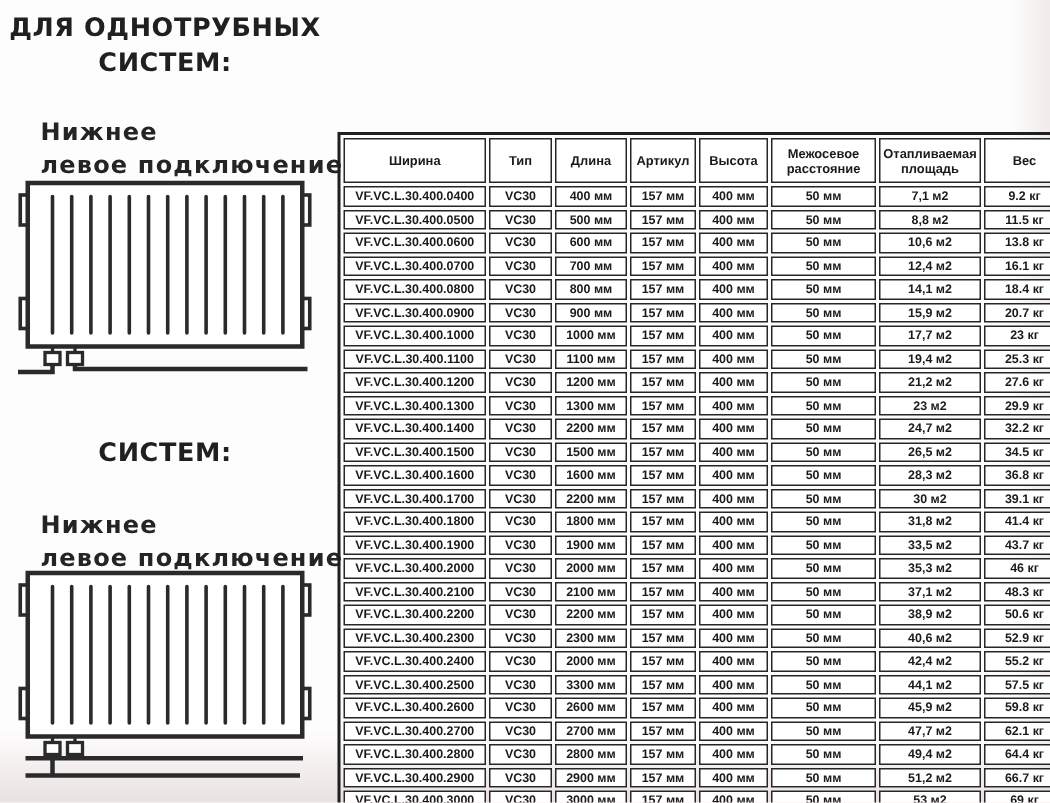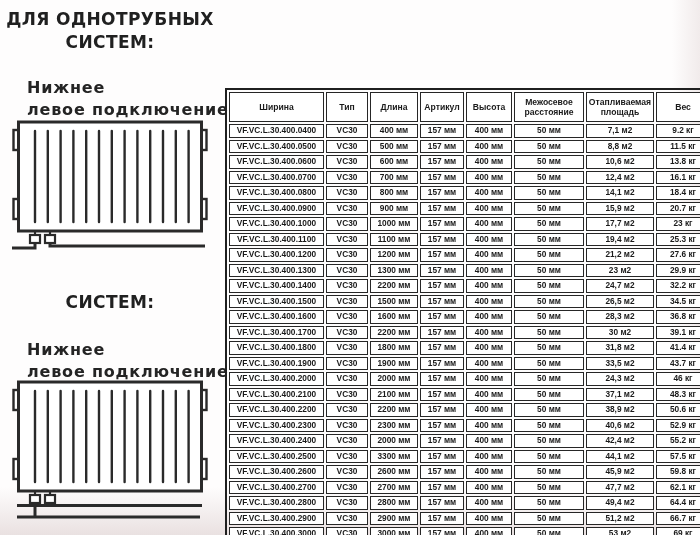--- a/index.html
+++ b/index.html
@@ -340,21 +340,21 @@
           <td>33,5 м2</td>
           <td>43.7 кг</td>
         </tr>
         <tr>
           <td>VF.VC.L.30.400.2000</td>
           <td>VC30</td>
           <td>2000 мм</td>
           <td>157 мм</td>
           <td>400 мм</td>
           <td>50 мм</td>
-          <td>24,3 м2</td>
+          <td>35,3 м2</td>
           <td>46 кг</td>
         </tr>
         <tr>
           <td>VF.VC.L.30.400.2100</td>
           <td>VC30</td>
           <td>2100 мм</td>
           <td>157 мм</td>
           <td>400 мм</td>
           <td>50 мм</td>
           <td>37,1 м2</td>

